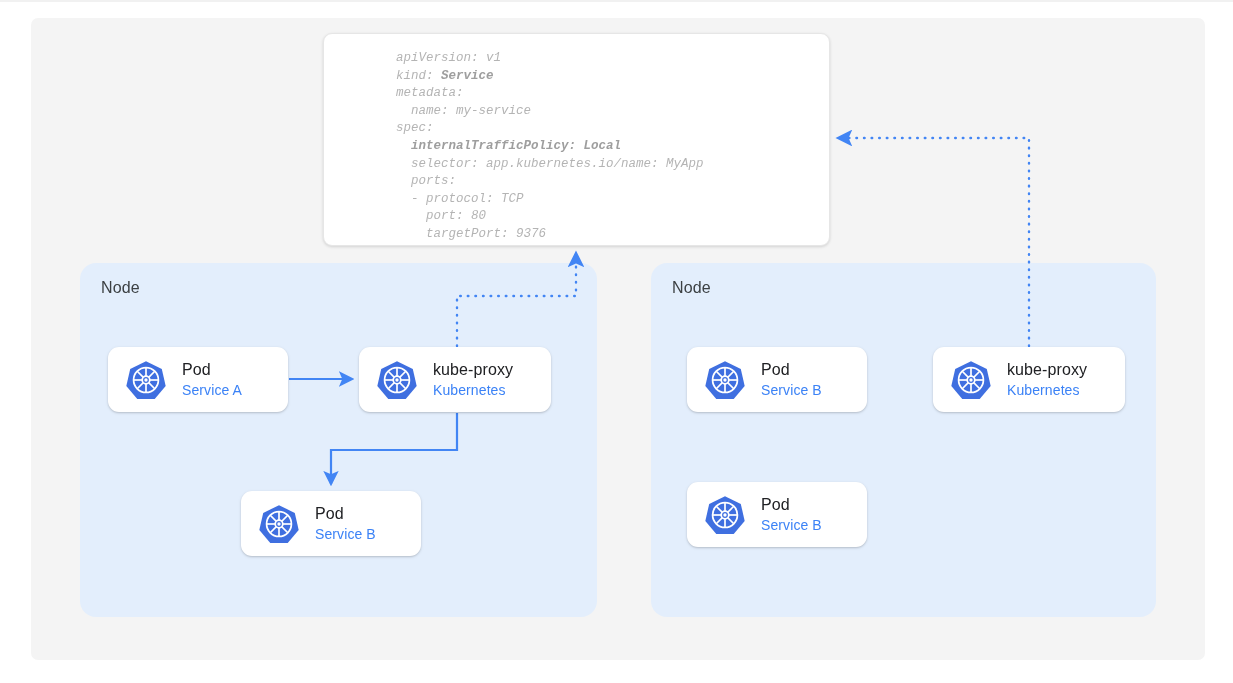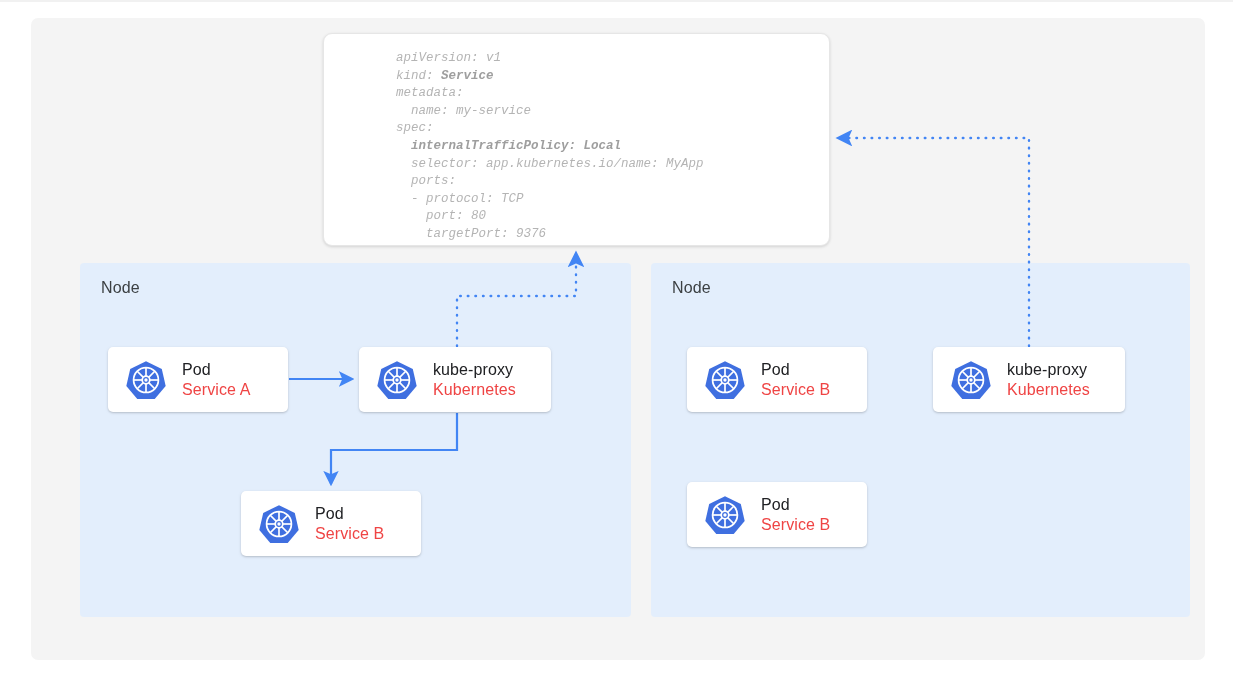--- a/index.html
+++ b/index.html
@@ -66,40 +66,39 @@
     color: #b4b4b4;
     white-space: pre;
   }
   .yaml-line { display: block; height: 17.6px; }
   .yaml-line b { font-weight: bold; color: #9e9e9e; font-style: italic; text-align: right; }
 
   
   .node-panel {
     position: absolute;
     background: #e3eefc;
-    border-radius: 4px;
-    padding-left: 34px;
+    border-radius: 16px;
   }
   #node-panel-left  { left: 80px;  top: 263px; width: 517px; height: 354px; }
   #node-panel-right { left: 651px; top: 263px; width: 505px; height: 354px; }
 
   .node-label {
     position: absolute;
     left: 21px;
     top: 16px;
     font-size: 16px;
     color: #3c4043;
     letter-spacing: 0.1px;
   }
 
   
   .res-card {
     position: absolute;
     background: #ffffff;
-    border-radius: 5px;
+    border-radius: 11px;
     box-shadow: 0 1px 2px rgba(0,0,0,0.16), 0 1px 4px rgba(0,0,0,0.06);
     display: flex;
     align-items: center;
     box-sizing: border-box;
   }
   .res-icon {
     flex: 0 0 auto;
     width: 40px;
     height: 40px;
     margin-left: 18px;
@@ -107,22 +106,22 @@
     display: block;
   }
   .res-text { display: flex; flex-direction: column; justify-content: center; }
   .res-title {
     font-size: 16px;
     color: #202124;
     line-height: 20px;
     letter-spacing: 0.1px;
   }
   .res-sub {
-    font-size: 16px;
-    color: #ef4444;
+    font-size: 14px;
+    color: #3b82f6;
     line-height: 20px;
     letter-spacing: 0.1px;
     margin-top: 0;
   }
 
   
   #card-pod-service-a   { left: 108px; top: 347px; width: 180px; height: 65px; }
   #card-kube-proxy-left { left: 359px; top: 347px; width: 192px; height: 65px; }
   #card-pod-service-b-left { left: 241px; top: 491px; width: 180px; height: 65px; }
   #card-pod-service-b-right-top { left: 687px; top: 347px; width: 180px; height: 65px; }

